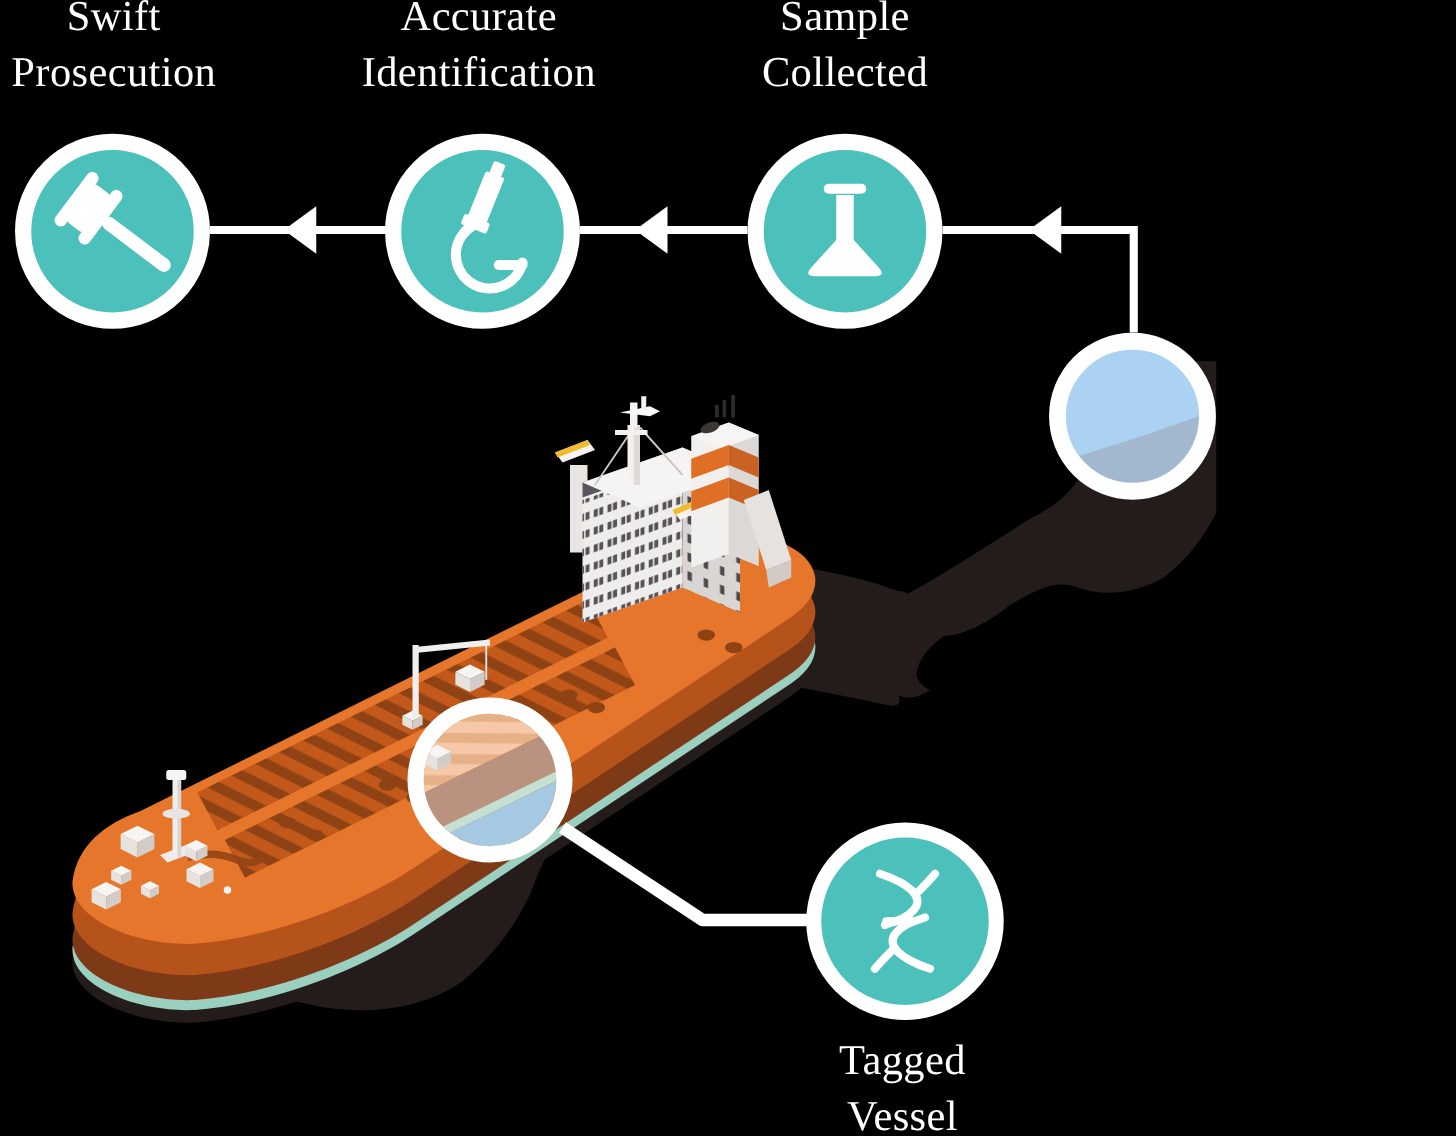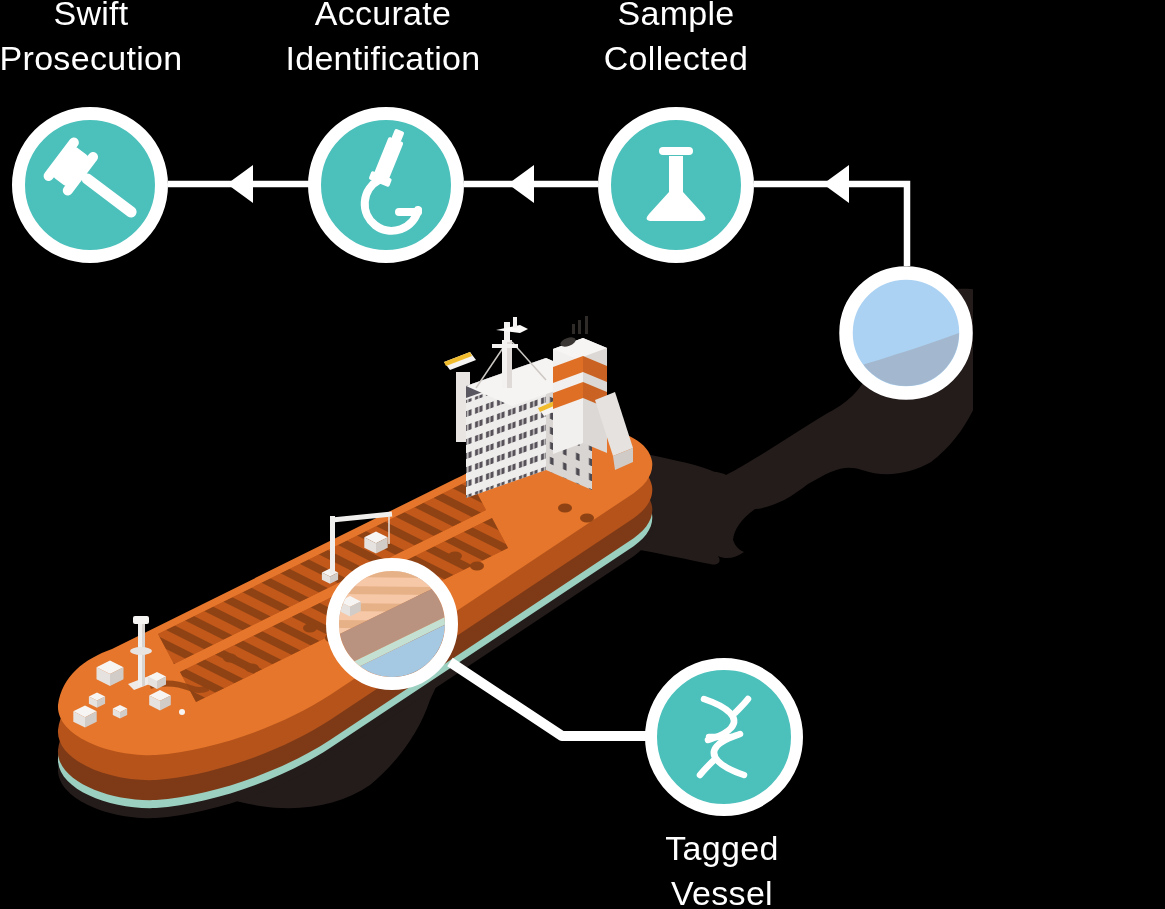--- a/index.html
+++ b/index.html
@@ -1,17 +1,17 @@
 <!DOCTYPE html>
 <html><head>
 <meta charset="utf-8">
 <style>
   html,body{margin:0;padding:0;background:#000;}
   #stage{position:relative;width:973px;height:909px;background:#000;overflow:hidden;
-         font-family:Liberation Sans, sans-serif;}
+         font-family:Liberation Serif, serif;}
   #scene{position:absolute;left:0;top:0;}
   .step-label{position:absolute;color:#fff;font-size:34px;line-height:45px;
               text-align:center;letter-spacing:.3px;white-space:normal;}
   .lbl-prosecution{left:-29px;top:-9px;width:240px;}
   .lbl-identification{left:263px;top:-9px;width:240px;}
   .lbl-sample{left:556px;top:-9px;width:240px;}
   .lbl-tagged{left:642px;top:826px;width:160px;}
 </style>
 </head>
 <body>

